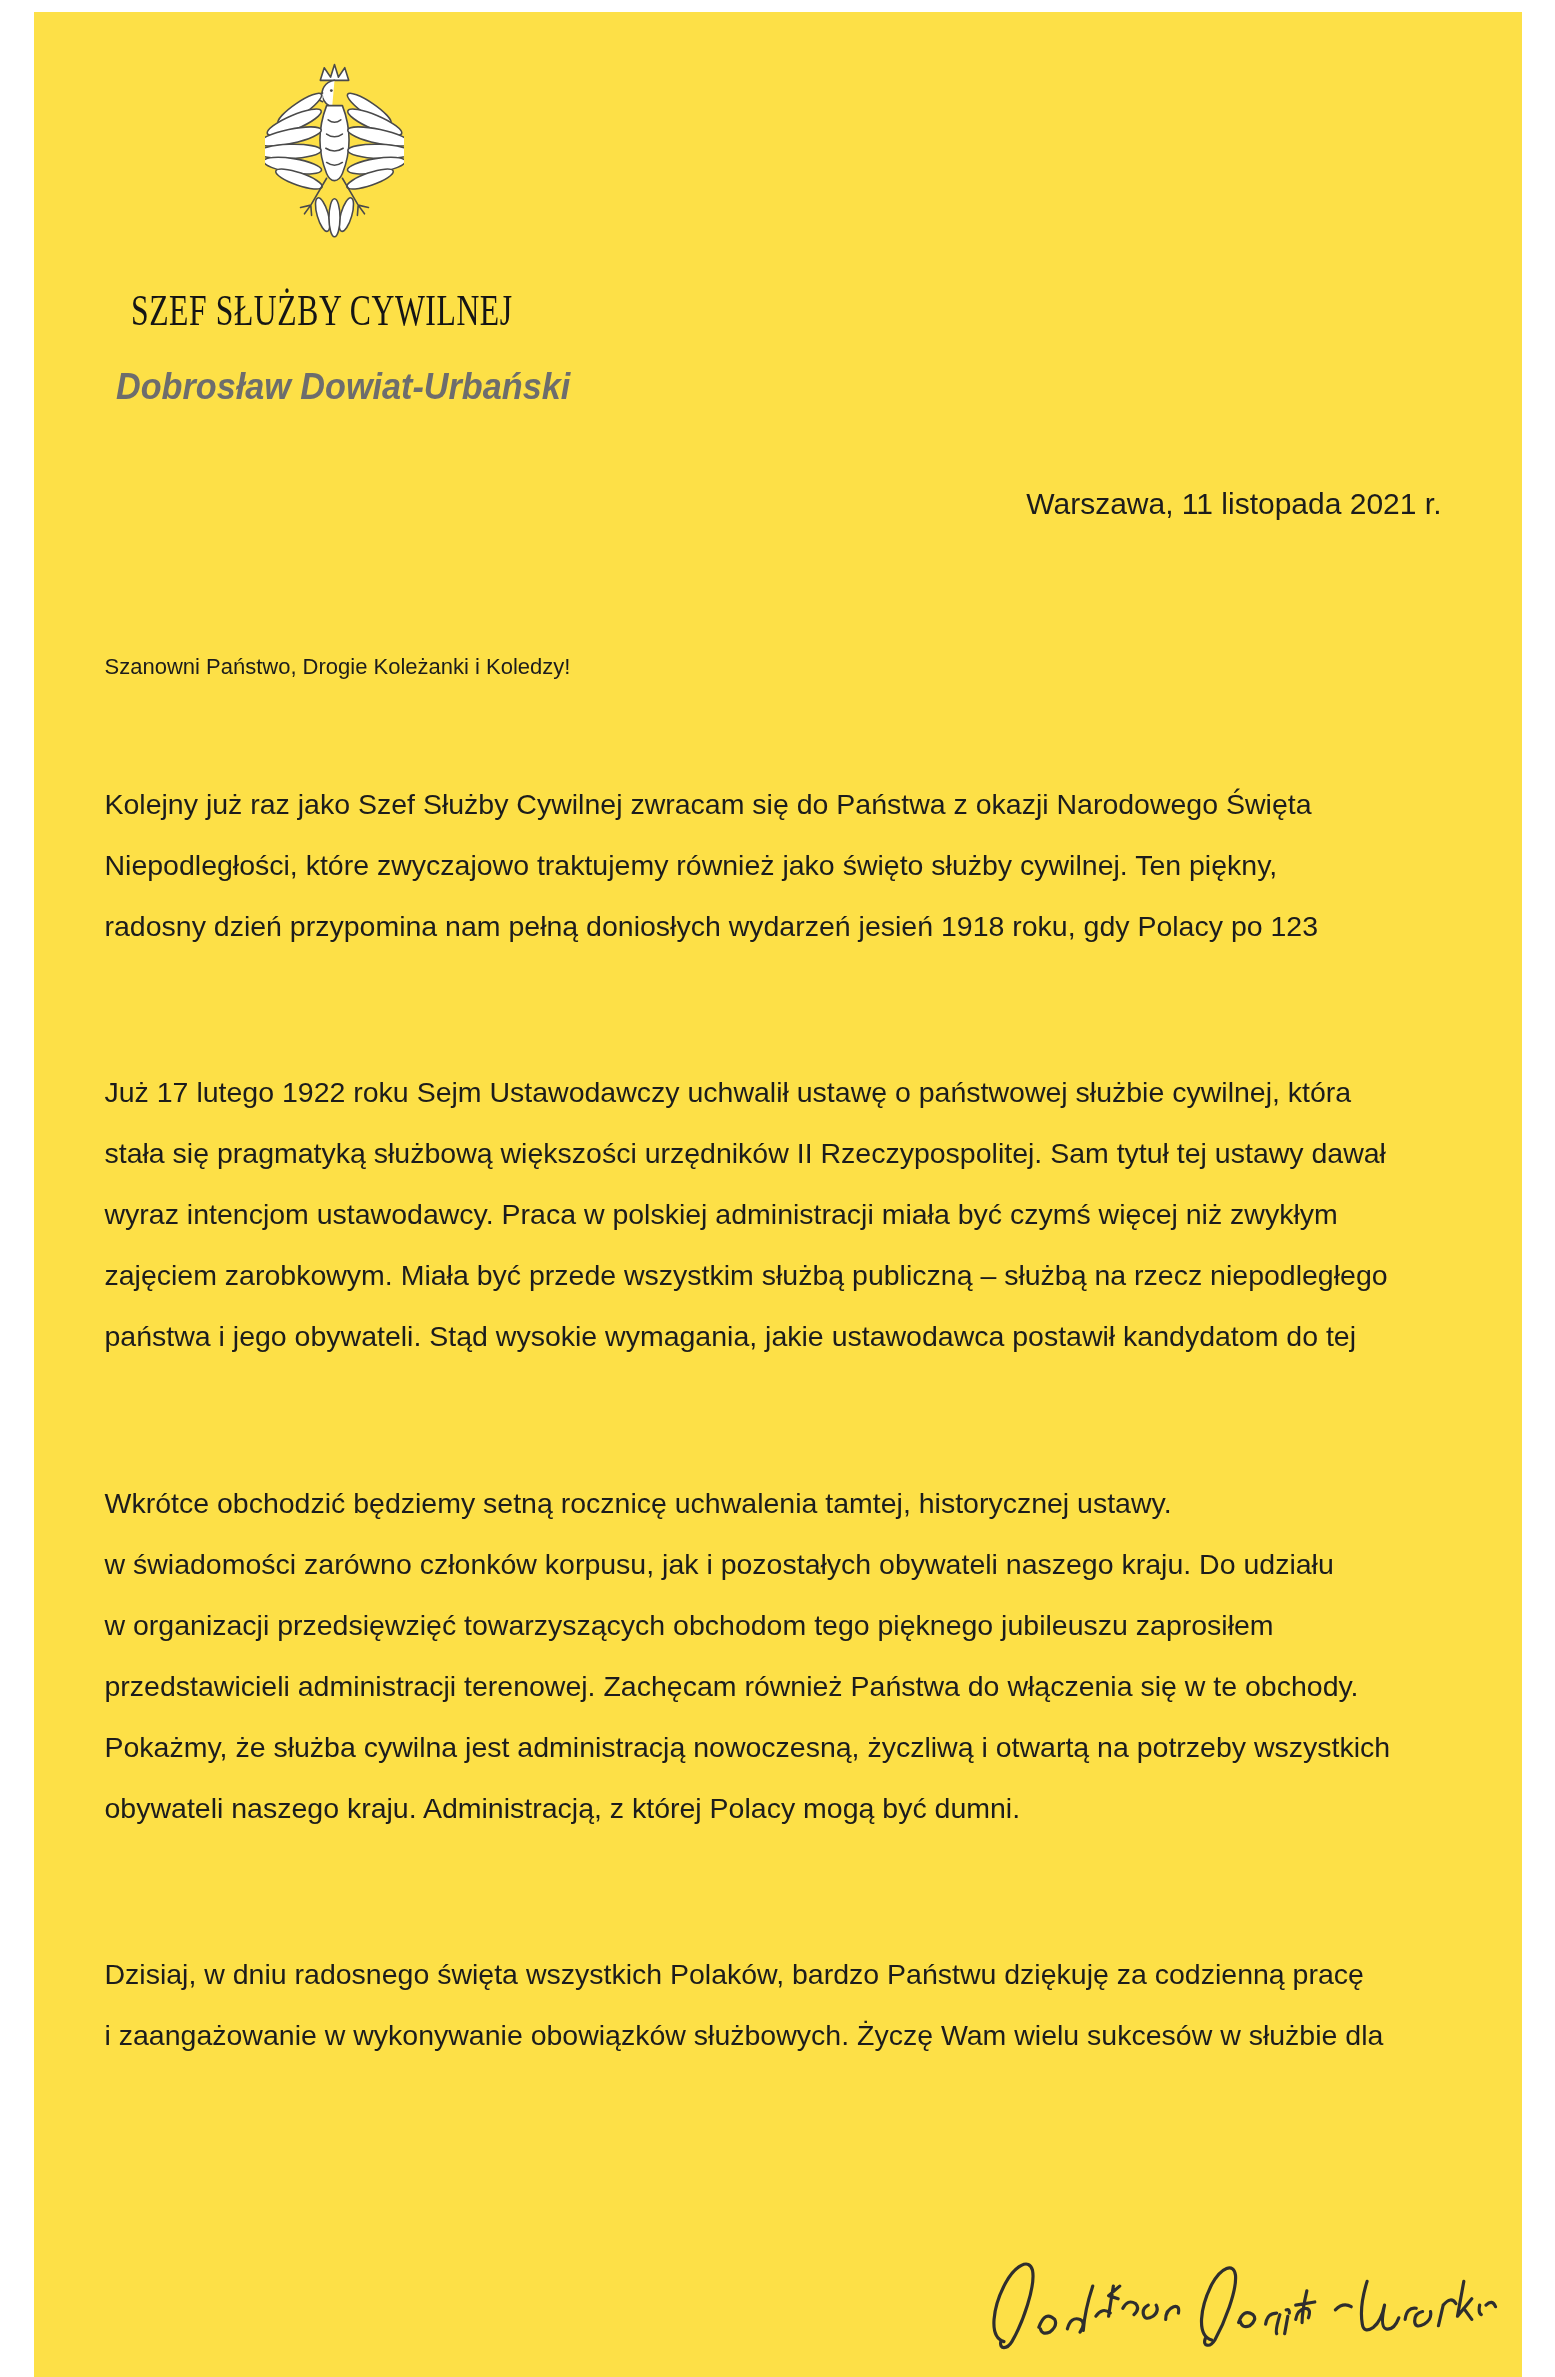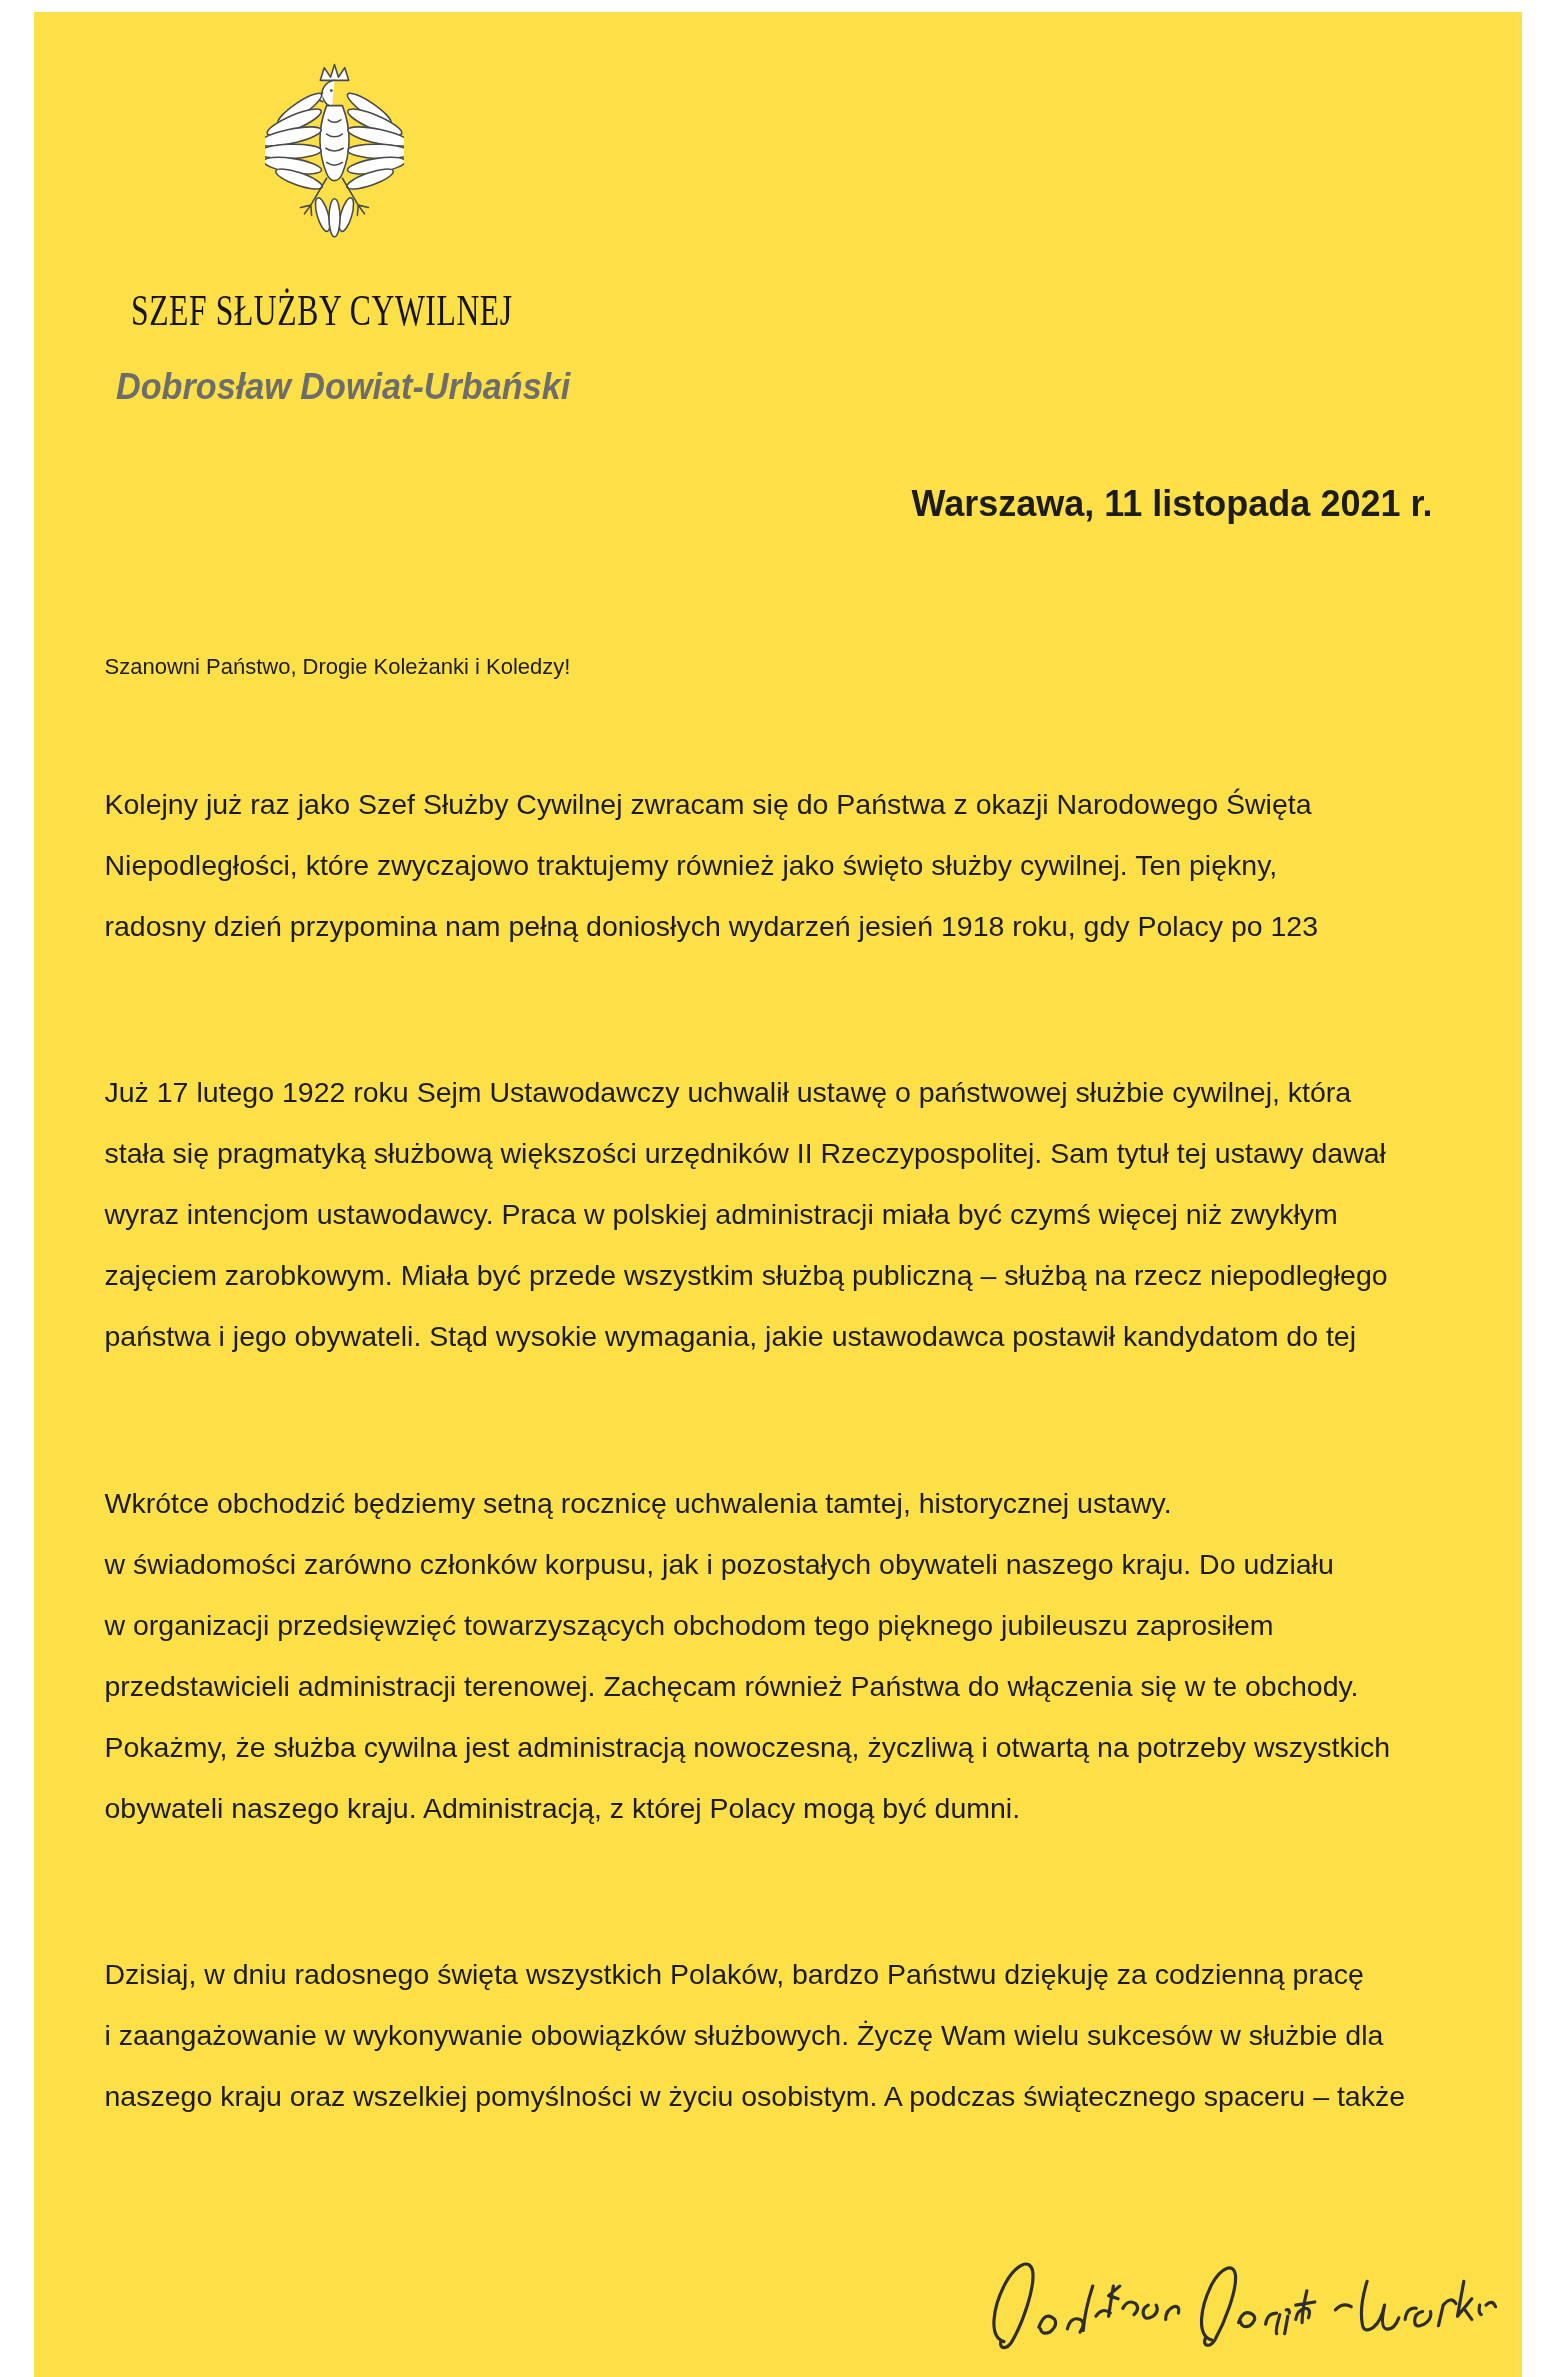--- a/index.html
+++ b/index.html
@@ -15,22 +15,22 @@
     letter-spacing:0.8px; color:#151515; white-space:nowrap;
     transform:scaleX(0.72); transform-origin:left top;
   }
   .letterhead-name {
     position:absolute; left:82px; top:352px;
     font-size:36px; line-height:46px; font-style:italic; font-weight:600;
     color:#6d6d6d; white-space:nowrap;
     transform:scaleX(0.95); transform-origin:left top;
   }
   .dateline {
-    position:absolute; right:89px; top:474px;
-    font-size:36px; line-height:36px; white-space:nowrap;font-weight:bold;
+    position:absolute; right:80px; top:474px;
+    font-size:30px; line-height:36px; white-space:nowrap;
   }
   .salutation {
     position:absolute; left:71px; top:634px;
     font-size:22px; line-height:41px; white-space:nowrap;
   }
   .para { position:absolute; left:71px; font-size:28.5px; line-height:61px; }
   .para .ln { white-space:nowrap; }
   .p1 { top:762px; }
   .p2 { top:1050px; }
   .p3 { top:1461px; }
@@ -112,21 +112,20 @@
     <div class="ln">w świadomości zarówno członków korpusu, jak i pozostałych obywateli naszego kraju. Do udziału</div>
     <div class="ln">w organizacji przedsięwzięć towarzyszących obchodom tego pięknego jubileuszu zaprosiłem</div>
     <div class="ln">przedstawicieli administracji terenowej. Zachęcam również Państwa do włączenia się w te obchody.</div>
     <div class="ln">Pokażmy, że służba cywilna jest administracją nowoczesną, życzliwą i otwartą na potrzeby wszystkich</div>
     <div class="ln">obywateli naszego kraju. Administracją, z której Polacy mogą być dumni.</div>
   </div>
 
   <div class="para p4">
     <div class="ln">Dzisiaj, w dniu radosnego święta wszystkich Polaków, bardzo Państwu dziękuję za codzienną pracę</div>
     <div class="ln">i zaangażowanie w wykonywanie obowiązków służbowych. Życzę Wam wielu sukcesów w służbie dla</div>
-    <div class="ln">naszego kraju oraz wszelkiej pomyślności w życiu osobistym. A podczas świątecznego spaceru – także</div>
   </div>
 
   <div class="signature-block" aria-label="Dobrosław Dowiat-Urbański">
     <svg viewBox="0 0 700 175" xmlns="http://www.w3.org/2000/svg">
       <g stroke="#2e2e2e" stroke-width="4" fill="none" stroke-linecap="round" stroke-linejoin="round">
 
         <path d="M34,128 C14,122 20,84 36,54 C48,32 66,22 70,38 C74,58 58,104 44,128 C38,138 28,138 30,128"></path>
         <path d="M78,110 q8,-22 20,-10 q4,8 -6,16 q-10,4 -12,-4 m34,0 q4,-16 16,-12 q8,4 0,16 m16,-58 q-10,30 -12,56 m16,-18 q8,-12 18,-4 m12,-34 l-14,12 l12,4 m-6,-16 q-4,24 -6,38 m18,-10 q6,-12 16,-6 q6,6 -2,14 m18,-12 q-8,4 -6,12 q2,8 12,2 q8,-6 4,-14 m12,18 q0,-12 10,-16 q8,-2 6,8"></path>
 
         <path d="M296,126 C276,120 282,84 296,56 C308,34 324,28 326,44 C328,64 312,104 300,126 C294,136 284,134 288,124"></path>

